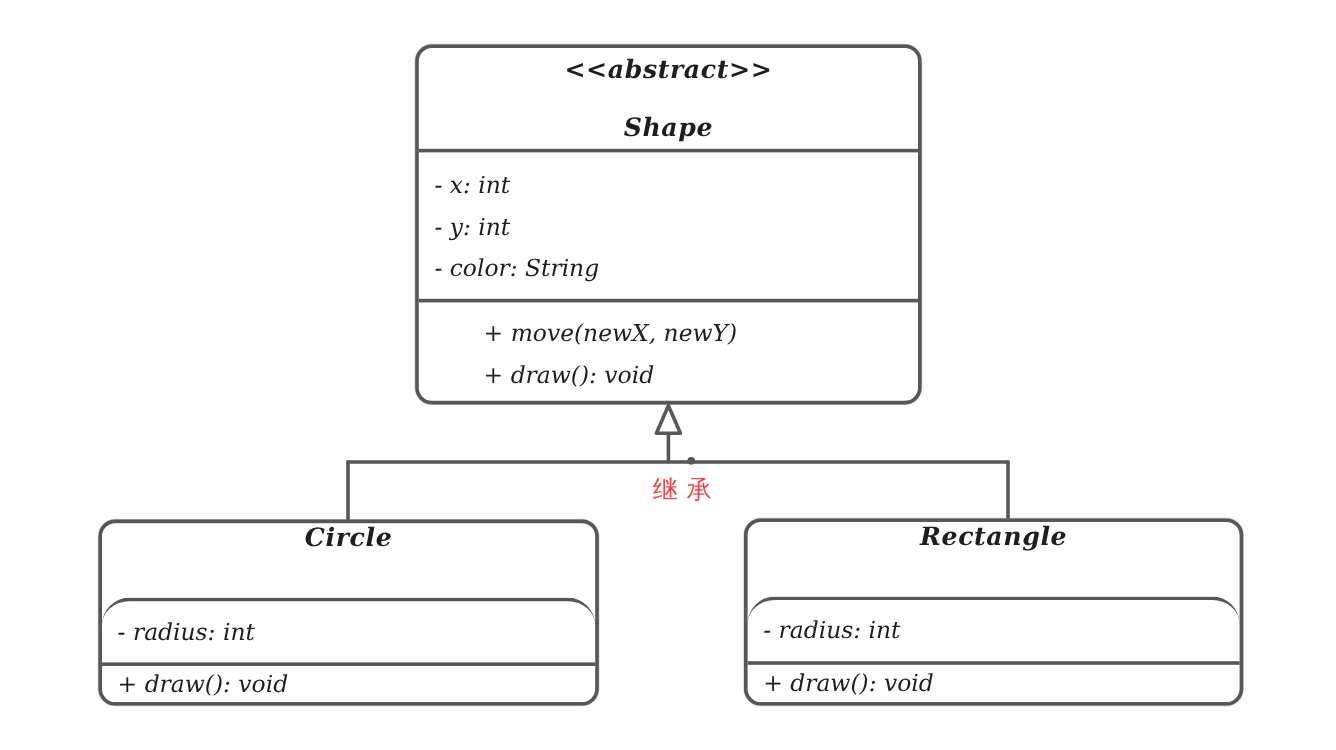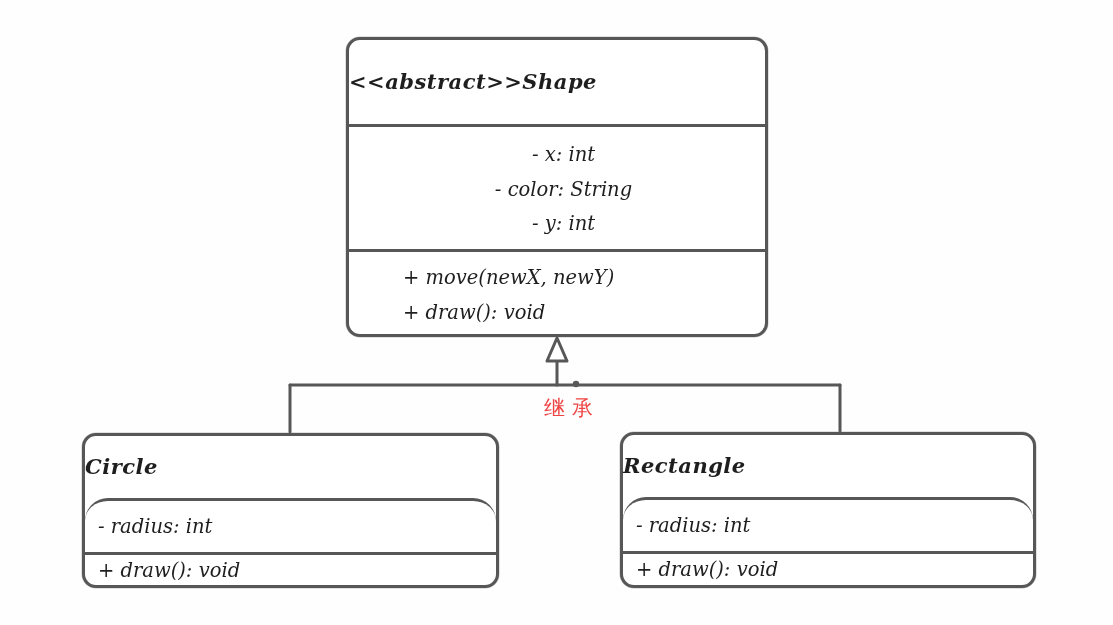--- a/index.html
+++ b/index.html
@@ -26,22 +26,22 @@
     border: 3px solid #575757;
     border-radius: 14px;
     background: #ffffff;
     display: flex;
     flex-direction: column;
     box-shadow: 0 0 0 0.5px rgba(87,87,87,0.35);
   }
 
   .cls-header {
     display: flex;
-    flex-direction: row;
-    justify-content: flex-start;
+    flex-direction: column;
+    justify-content: space-between;
     align-items: center;
     text-align: center;
   }
   .cls-stereotype, .cls-name {
     font-style: italic;
     font-weight: bold;
     font-size: 21px;
     line-height: 36px;
     letter-spacing: 0.5px;
   }
@@ -49,21 +49,21 @@
 
   .cls-section { border-top: 3px solid #575757; }
 
   .member {
     font-style: italic;
     font-size: 19.5px;
     white-space: nowrap;
   }
 
   
-  .shape-attrs  { height: 125px; padding: 11px 0 0 13px; text-align: center; }
+  .shape-attrs  { height: 125px; padding: 11px 0 0 13px; }
   .shape-attrs .member { line-height: 34.5px; }
   .shape-methods { flex: 1; padding: 8px 0 0 13px; }
   .shape-methods .member { line-height: 35px; margin-left: 41px; }
 
   
   .child .cls-header { height: 62px; }
   .child-attrs {
     height: 54px;
     display: flex;
     align-items: center;
@@ -109,22 +109,22 @@
     <circle cx="576" cy="384" r="3.2" fill="#575757"></circle>
   </svg>
 
   <div class="uml-class" style="left:346px; top:37px; width:422px; height:300px;">
     <div class="cls-header" style="height:84px;">
       <div class="cls-stereotype">&lt;&lt;abstract&gt;&gt;</div>
       <div class="cls-name">Shape</div>
     </div>
     <div class="cls-section shape-attrs">
       <div class="member">- x: int</div>
+      <div class="member">- y: int</div>
       <div class="member">- color: String</div>
-      <div class="member">- y: int</div>
     </div>
     <div class="cls-section shape-methods">
       <div class="member">+ move(newX, newY)</div>
       <div class="member">+ draw(): void</div>
     </div>
   </div>
 
   <div class="uml-class child" style="left:82px; top:433px; width:417px; height:155px;">
     <div class="cls-header">
       <div class="cls-name">Circle</div>

